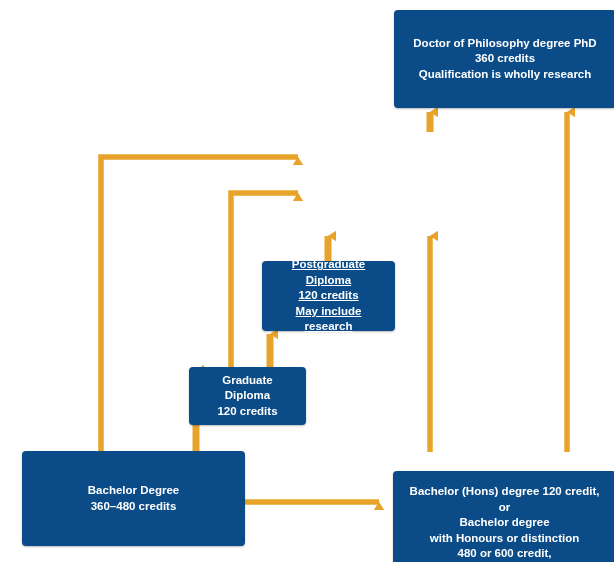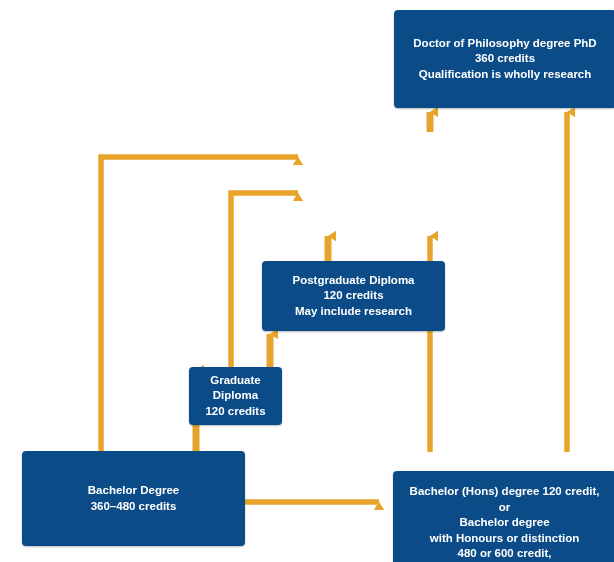--- a/index.html
+++ b/index.html
@@ -100,27 +100,27 @@
     </g>
   </svg>
 
   <div class="qual-box" style="left:382px; top:10px; width:222px; height:98px;">
     <span class="box-lines">Doctor of Philosophy degree PhD
 360 credits
 Qualification is wholly research</span>
   </div>
 
 
-  <div class="qual-box" style="left:250px; top:261px; width:183px; height:70px;">
+  <div class="qual-box" style="left:250px; top:261px; width:133px; height:70px;text-decoration:underline;">
     <span class="box-lines">Postgraduate Diploma
 120 credits
 May include research</span>
   </div>
 
-  <div class="qual-box" style="left:177px; top:367px; width:93px; height:58px;text-align:center;">
+  <div class="qual-box" style="left:177px; top:367px; width:117px; height:58px;text-align:center;">
     <span class="box-lines">Graduate Diploma
 120 credits</span>
   </div>
 
   <div class="qual-box" style="left:10px; top:451px; width:223px; height:95px;">
     <span class="box-lines">Bachelor Degree
 360–480 credits</span>
   </div>
 
   <div class="qual-box" style="left:381px; top:471px; width:223px; height:119px;">

